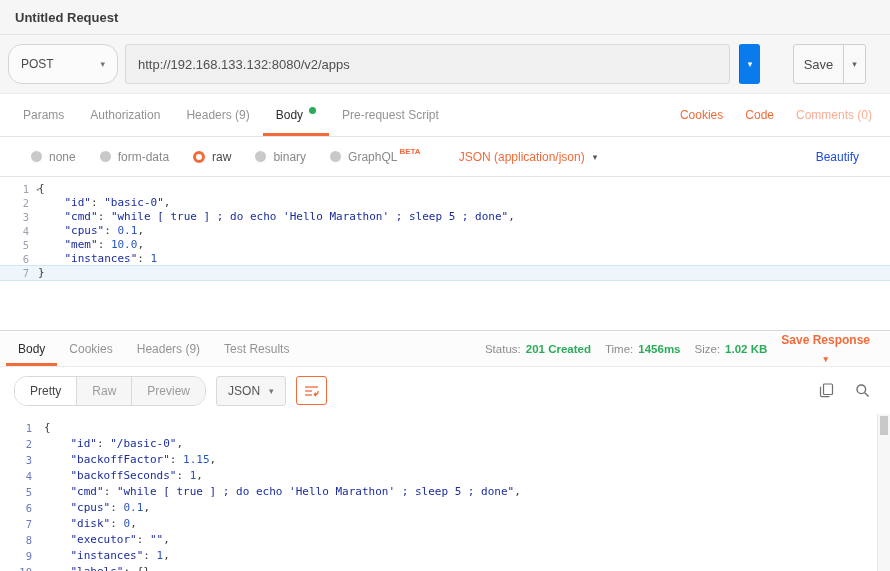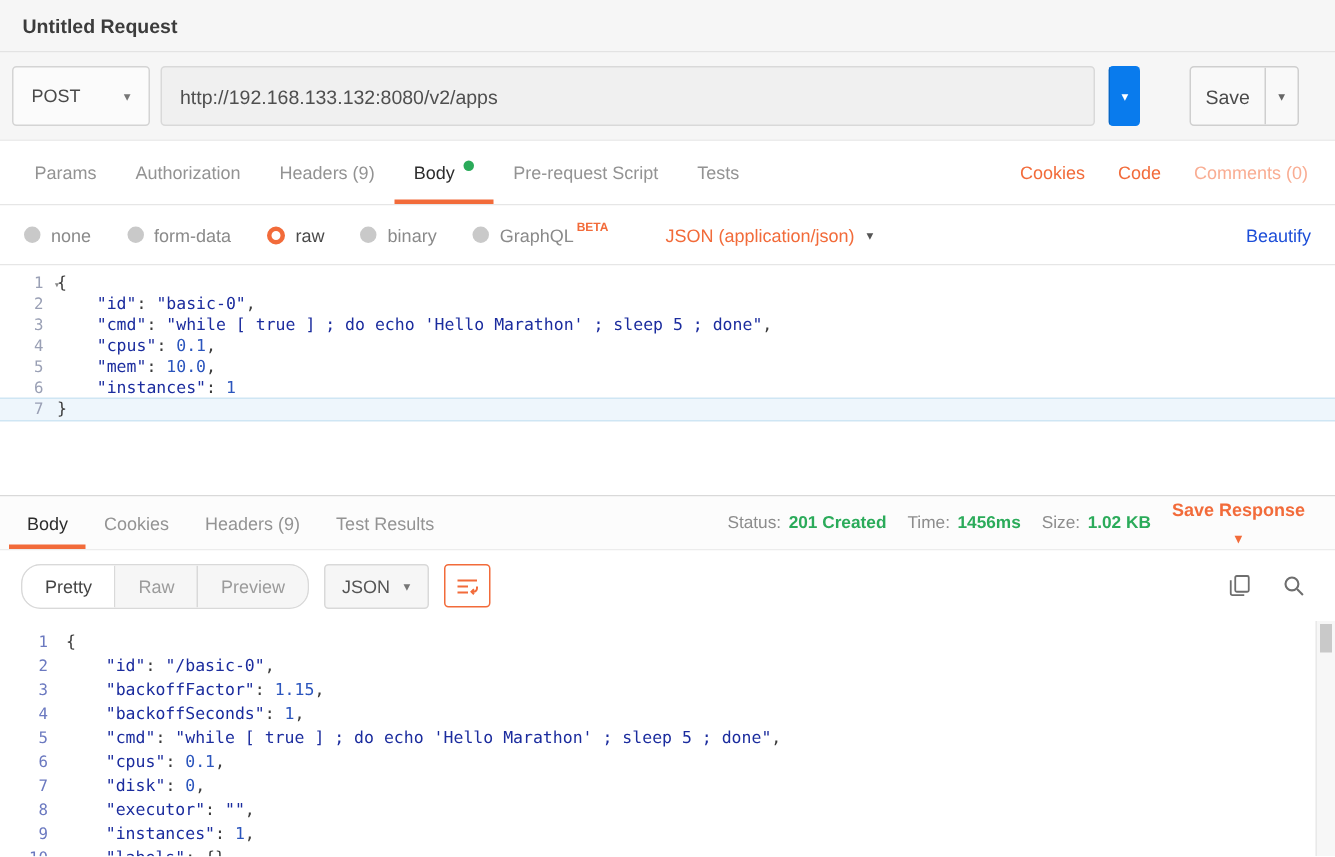--- a/index.html
+++ b/index.html
@@ -7,21 +7,21 @@
   body { font-family:"Liberation Sans", sans-serif; }
   .app { width:890px; height:571px; overflow:hidden; display:flex; flex-direction:column; background:#fff; }
 
   
   .title-bar { height:35px; flex:none; background:#f6f6f6; border-bottom:1px solid #e3e3e3;
     display:flex; align-items:center; padding:0 15px; font-size:13px; font-weight:700; color:#3c3c3c; }
 
   
   .request-bar { height:59px; flex:none; background:#f6f6f6; display:flex; align-items:center;
     padding:0 24px 0 8px; border-bottom:1px solid #ececec; }
-  .method-select { width:92px; height:40px; background:#fbfbfb; border:1px solid #d4d4d4; border-radius:3px;
+  .method-select { width:110px; height:40px; background:#fbfbfb; border:1px solid #d4d4d4; border-radius:14px;
     display:flex; align-items:center; justify-content:space-between; padding:0 12px; font-size:12px; color:#4a4a4a; cursor:pointer; }
   .caret { font-size:9px; color:#777; }
   .url-input { flex:1; height:40px; margin-left:7px; background:#f0f0f0; border:1px solid #d9d9d9; border-radius:3px;
     padding:0 12px; font-size:13px; color:#4f4f4f; font-family:"Liberation Sans", sans-serif; outline:none; }
   .send-btn { height:40px; margin-left:9px; display:flex; border-radius:3px; overflow:hidden; }
   .send-main { width:57px; background:#097BED; color:#fff; font-size:13px; font-weight:700;
     display:flex; align-items:center; justify-content:center; cursor:pointer; }
   .send-caret { width:21px; background:#097BED; border-left:1px solid #0a66c2; color:#fff;
     display:flex; align-items:center; justify-content:center; font-size:9px; cursor:pointer; }
   .save-btn { height:40px; margin-left:33px; display:flex; border:1px solid #cfcfcf; border-radius:3px; overflow:hidden; background:#f9f9f9; }
@@ -34,21 +34,21 @@
   .tab { display:flex; align-items:center; padding:0 13px; font-size:12px; color:#939393; cursor:pointer;
     border-bottom:3px solid transparent; border-top:3px solid transparent; }
   .tab.active { color:#2d2d2d; border-bottom-color:#F26B3A; }
   .body-dot { width:7px; height:7px; border-radius:50%; background:#2BAB5A; margin-left:6px; margin-top:-9px; }
   .tabs-right { margin-left:auto; display:flex; align-items:center; gap:22px; padding-right:8px; }
   .link-orange { font-size:12px; color:#F26B3A; cursor:pointer; }
   .link-orange.muted { color:#f9ad93; }
 
   
   .bodytype-row { height:40px; flex:none; background:#fff; border-bottom:1px solid #e6e6e6;
-    display:flex; align-items:center; padding:0 16px;justify-content:center; }
+    display:flex; align-items:center; padding:0 31px;justify-content:center; }
   .radio-opt { display:flex; align-items:center; margin-right:24px; cursor:pointer; font-size:12px; color:#8a8a8a; }
   .radio-circle { width:11px; height:11px; border-radius:50%; background:#c9c9c9; margin-right:7px; flex:none; }
   .radio-opt.selected .radio-circle { width:12px; height:12px; background:#fff; border:3.5px solid #F26B3A; }
   .radio-opt.selected .radio-label { color:#4a4a4a; }
   .beta { color:#F26B3A; font-size:8px; font-weight:700; margin-left:2px; position:relative; top:-5px; }
   .ct-select { display:flex; align-items:center; gap:8px; margin-left:14px; font-size:12px; color:#F26B3A; cursor:pointer; }
   .ct-select .caret { color:#555; }
   .beautify { margin-left:auto; font-size:12px; color:#1d4ed8; cursor:pointer; }
 
   
@@ -135,23 +135,20 @@
     </div>
     <div class="tab">
       <span>Headers (9)</span>
     </div>
     <div class="tab active">
       <span>Body</span>
       <span class="body-dot"></span>
     </div>
     <div class="tab">
       <span>Pre-request Script</span>
-    </div>
-    <div class="tab">
-      <span>Tests</span>
     </div>
     <div class="tabs-right">
       <span class="link-orange">Cookies</span>
       <span class="link-orange">Code</span>
       <span class="link-orange muted">Comments (0)</span>
     </div>
   </div>
 
   <div class="bodytype-row">
     <div class="radio-opt">

